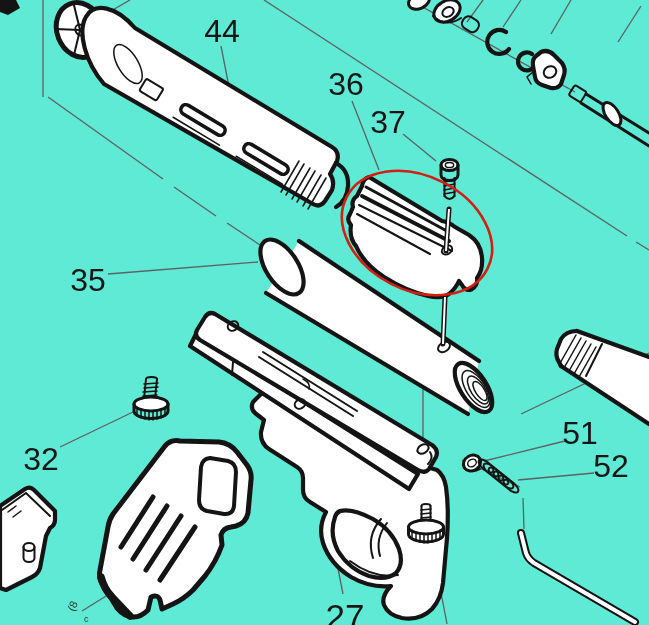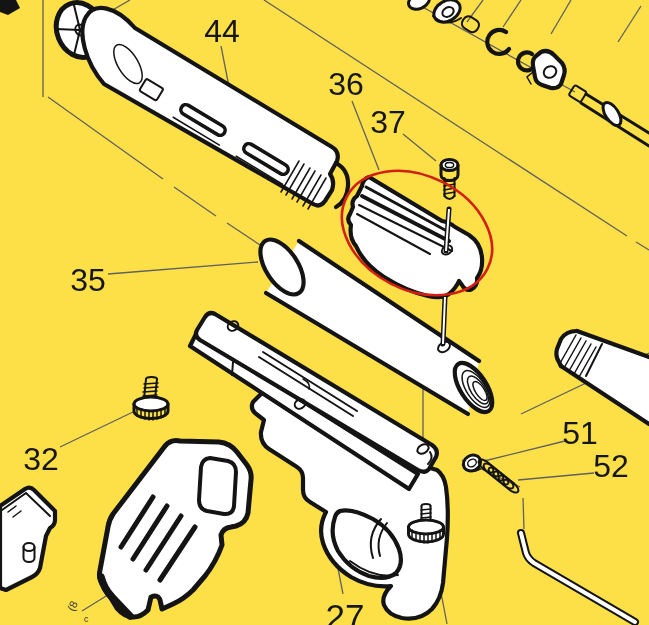--- a/index.html
+++ b/index.html
@@ -1,16 +1,16 @@
 <!DOCTYPE html>
 <html style="--ink: #141414; --ldr: #606060; --hl: #d21f12;"><head>
 <meta charset="utf-8">
 <style>
   html,body{margin:0;padding:0;background:#fff;}
-  .stage{position:relative;width:649px;height:625px;background:#fde047;overflow:hidden;
+  .stage{position:relative;width:649px;height:625px;background:#5eead4;overflow:hidden;
          font-family:"Liberation Sans", sans-serif;}
   svg{display:block;}
   .o  {stroke:var(--ink,#141414);stroke-width:4.2;fill:none;stroke-linecap:round;stroke-linejoin:round;}
   .ow {stroke:var(--ink,#141414);stroke-width:4.2;fill:#fff;stroke-linecap:round;stroke-linejoin:round;}
   .o3 {stroke:var(--ink,#141414);stroke-width:3;fill:none;stroke-linecap:round;stroke-linejoin:round;}
   .o3w{stroke:var(--ink,#141414);stroke-width:3;fill:#fff;stroke-linecap:round;stroke-linejoin:round;}
   .d  {stroke:var(--ink,#141414);stroke-width:2;fill:none;stroke-linecap:round;}
   .d15{stroke:var(--ink,#141414);stroke-width:1.5;fill:none;stroke-linecap:round;}
   .t  {stroke:var(--ldr,#606060);stroke-width:1.3;fill:none;}
   .lbl{font:32px "Liberation Sans", sans-serif;fill:#161616;}

